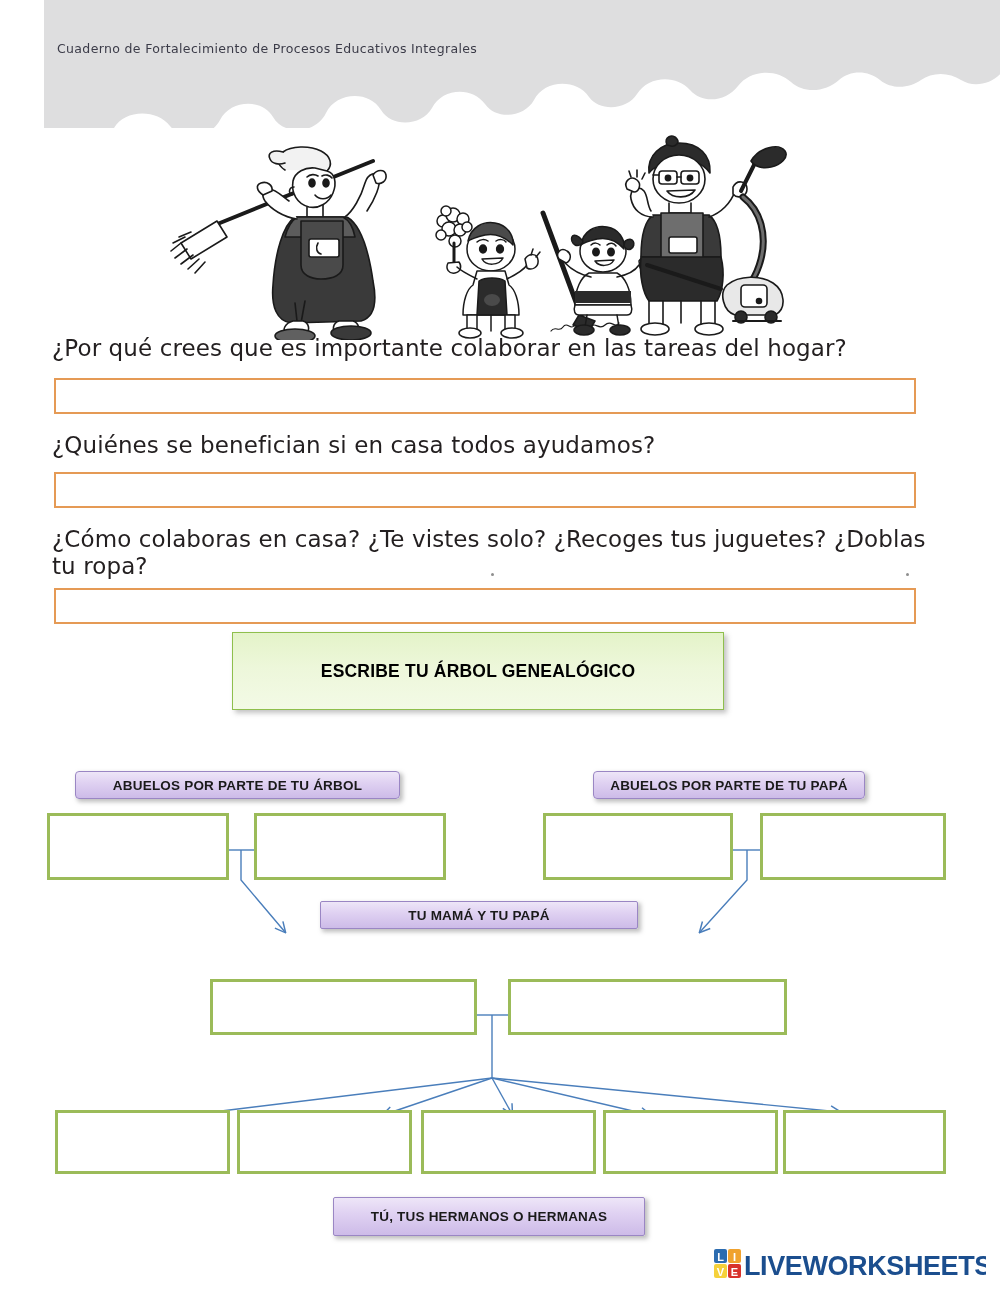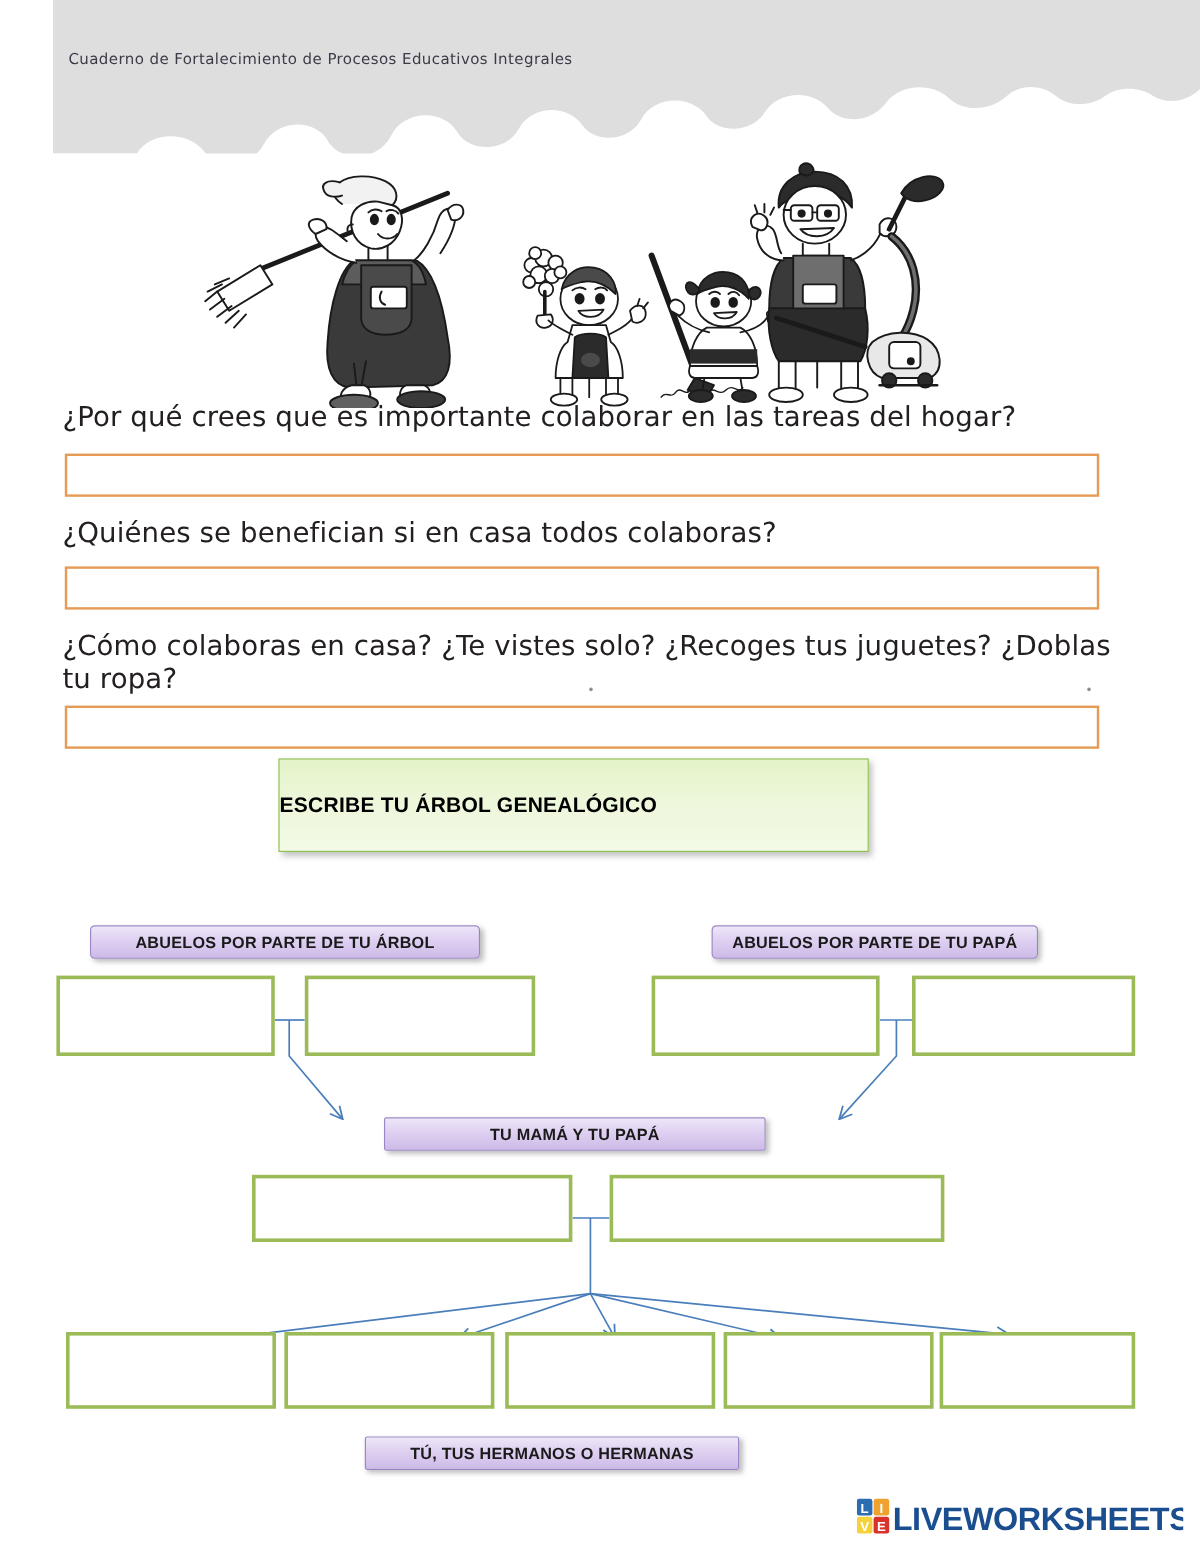--- a/index.html
+++ b/index.html
@@ -45,21 +45,21 @@
   }
   .tiny-dot{position:absolute;width:3px;height:3px;background:#8e8e8e;border-radius:50%;}
 
   
   .green-banner{
     position:absolute;left:232px;top:632px;width:492px;height:78px;
     box-sizing:border-box;
     border:1.6px solid #8FBF4D;
     background:linear-gradient(to bottom,#E4F3C9 0%,#EDF7DA 45%,#F3FAE6 100%);
     box-shadow:3px 3px 5px rgba(120,120,120,.45);
-    display:flex;align-items:center;
+    display:flex;align-items:center;justify-content:center;
     text-align:center;
   }
   .green-banner .lines{
     font-family:"Liberation Sans", sans-serif;
     font-weight:bold;font-size:17.5px;color:#000000;
     line-height:28px;letter-spacing:.2px;
   }
 
   
   .plabel{
@@ -304,21 +304,21 @@
         <line x1="578" y1="196" x2="626" y2="196" stroke-width="2"></line>
       </g>
     </svg>
   </div>
 
   <div class="q-text" style="left:52px;top:335px;width:900px;">¿Por qué crees que es importante colaborar en las tareas del hogar?</div>
   <div class="ans-box" style="left:54px;top:378px;width:862px;height:36px;">
     <input type="text" style="width: 100%; height: 100%; border: 0px; outline: 0px; background: transparent; padding: 0px 8px; box-sizing: border-box; font-family: &quot;Liberation Sans&quot;, sans-serif; font-size: 16px;" placeholder="">
   </div>
 
-  <div class="q-text" style="left:52px;top:432px;width:900px;">¿Quiénes se benefician si en casa todos colaboras?</div>
+  <div class="q-text" style="left:52px;top:432px;width:900px;">¿Quiénes se benefician si en casa todos ayudamos?</div>
   <div class="ans-box" style="left:54px;top:472px;width:862px;height:36px;">
     <input type="text" style="width: 100%; height: 100%; border: 0px; outline: 0px; background: transparent; padding: 0px 8px; box-sizing: border-box; font-family: &quot;Liberation Sans&quot;, sans-serif; font-size: 16px;" placeholder="">
   </div>
 
   <div class="q-text" style="left:52px;top:526px;width:898px;">¿Cómo colaboras en casa?  ¿Te vistes solo? ¿Recoges tus juguetes? ¿Doblas tu ropa?</div>
   <div class="tiny-dot" style="left:491px;top:573px;"></div>
   <div class="tiny-dot" style="left:906px;top:573px;"></div>
   <div class="ans-box" style="left:54px;top:588px;width:862px;height:36px;">
     <input type="text" style="width: 100%; height: 100%; border: 0px; outline: 0px; background: transparent; padding: 0px 8px; box-sizing: border-box; font-family: &quot;Liberation Sans&quot;, sans-serif; font-size: 16px;" placeholder="">
   </div>
@@ -365,21 +365,21 @@
   <div class="tbox" style="left:254px;top:813px;width:192px;height:67px;">
     <input type="text" style="width: 100%; height: 100%; border: 0px; outline: 0px; background: transparent; padding: 0px 6px; box-sizing: border-box; font-family: &quot;Liberation Sans&quot;, sans-serif; font-size: 15px;">
   </div>
   <div class="tbox" style="left:543px;top:813px;width:190px;height:67px;">
     <input type="text" style="width: 100%; height: 100%; border: 0px; outline: 0px; background: transparent; padding: 0px 6px; box-sizing: border-box; font-family: &quot;Liberation Sans&quot;, sans-serif; font-size: 15px;">
   </div>
   <div class="tbox" style="left:760px;top:813px;width:186px;height:67px;">
     <input type="text" style="width: 100%; height: 100%; border: 0px; outline: 0px; background: transparent; padding: 0px 6px; box-sizing: border-box; font-family: &quot;Liberation Sans&quot;, sans-serif; font-size: 15px;">
   </div>
 
-  <div class="plabel sq" style="left:320px;top:931px;width:318px;height:28px;">TU MAMÁ Y TU PAPÁ</div>
+  <div class="plabel sq" style="left:320px;top:901px;width:318px;height:28px;">TU MAMÁ Y TU PAPÁ</div>
 
   <div class="tbox" style="left:210px;top:979px;width:267px;height:56px;">
     <input type="text" style="width: 100%; height: 100%; border: 0px; outline: 0px; background: transparent; padding: 0px 6px; box-sizing: border-box; font-family: &quot;Liberation Sans&quot;, sans-serif; font-size: 15px;">
   </div>
   <div class="tbox" style="left:508px;top:979px;width:279px;height:56px;">
     <input type="text" style="width: 100%; height: 100%; border: 0px; outline: 0px; background: transparent; padding: 0px 6px; box-sizing: border-box; font-family: &quot;Liberation Sans&quot;, sans-serif; font-size: 15px;">
   </div>
 
   <div class="tbox" style="left:55px;top:1110px;width:175px;height:64px;">
     <input type="text" style="width: 100%; height: 100%; border: 0px; outline: 0px; background: transparent; padding: 0px 6px; box-sizing: border-box; font-family: &quot;Liberation Sans&quot;, sans-serif; font-size: 15px;">
@@ -390,21 +390,21 @@
   <div class="tbox" style="left:421px;top:1110px;width:175px;height:64px;">
     <input type="text" style="width: 100%; height: 100%; border: 0px; outline: 0px; background: transparent; padding: 0px 6px; box-sizing: border-box; font-family: &quot;Liberation Sans&quot;, sans-serif; font-size: 15px;">
   </div>
   <div class="tbox" style="left:603px;top:1110px;width:175px;height:64px;">
     <input type="text" style="width: 100%; height: 100%; border: 0px; outline: 0px; background: transparent; padding: 0px 6px; box-sizing: border-box; font-family: &quot;Liberation Sans&quot;, sans-serif; font-size: 15px;">
   </div>
   <div class="tbox" style="left:783px;top:1110px;width:163px;height:64px;">
     <input type="text" style="width: 100%; height: 100%; border: 0px; outline: 0px; background: transparent; padding: 0px 6px; box-sizing: border-box; font-family: &quot;Liberation Sans&quot;, sans-serif; font-size: 15px;">
   </div>
 
-  <div class="plabel sq" style="left:304px;top:1197px;width:312px;height:28px;">TÚ, TUS HERMANOS O HERMANAS</div>
+  <div class="plabel sq" style="left:333px;top:1197px;width:312px;height:39px;">TÚ, TUS HERMANOS O HERMANAS</div>
 
   <div class="lw-logo">
     <svg viewBox="0 0 272 36" xmlns="http://www.w3.org/2000/svg">
       <g>
         <rect x="0" y="2" width="13" height="14" rx="2" fill="#2C6CB0"></rect>
         <rect x="14" y="2" width="13" height="14" rx="2" fill="#F0A22E"></rect>
         <rect x="0" y="17" width="13" height="14" rx="2" fill="#F5D13B"></rect>
         <rect x="14" y="17" width="13" height="14" rx="2" fill="#D8322B"></rect>
         <text x="6.5" y="13.5" font-family="Liberation Sans, sans-serif" font-size="11" font-weight="bold" fill="#ffffff" text-anchor="middle">L</text>
         <text x="20.5" y="13.5" font-family="Liberation Sans, sans-serif" font-size="11" font-weight="bold" fill="#ffffff" text-anchor="middle">I</text>

